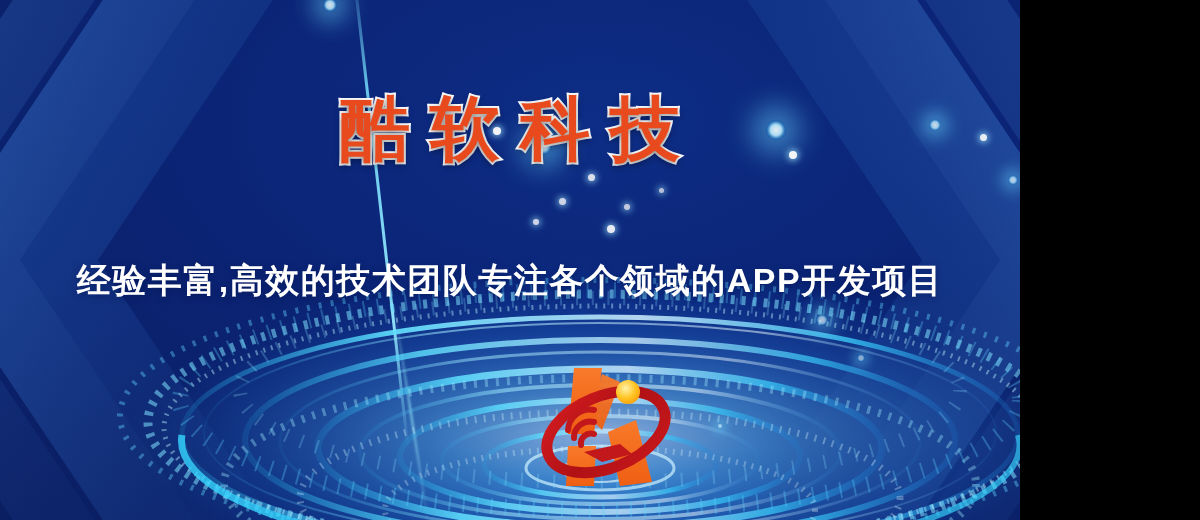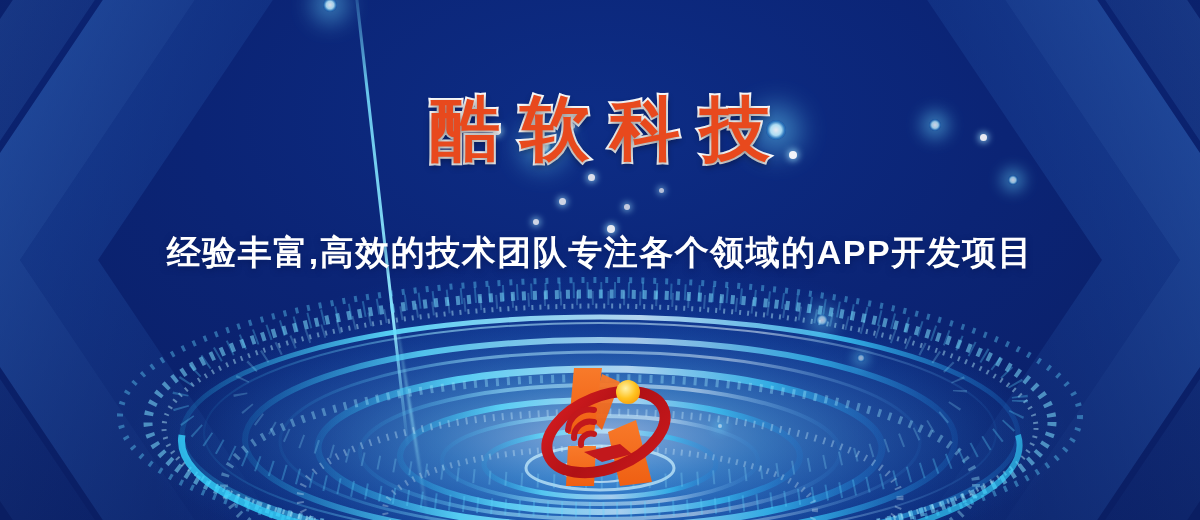--- a/index.html
+++ b/index.html
@@ -2,21 +2,21 @@
 <html><head>
 <meta charset="utf-8">
 <style>
   html, body {
     margin: 0;
     padding: 0;
     background: #000;
   }
   #banner {
     position: relative;
-    width: 1200px;
+    width: 1020px;
     height: 520px;
     overflow: hidden;
     font-family: "Liberation Sans", "DejaVu Sans", sans-serif;
     background:
       radial-gradient(ellipse 620px 300px at 600px 470px, rgba(30,140,255,0.55) 0%, rgba(20,90,210,0.25) 45%, rgba(10,40,130,0) 72%),
       radial-gradient(ellipse 900px 520px at 600px 120px, #0d2d86 0%, #0b2475 45%, #0a1e62 100%),
       linear-gradient(180deg, #082069 0%, #0c2b80 45%, #0f3496 68%, #123da8 82%, #0e2a78 100%);
   }
 
   
@@ -93,21 +93,21 @@
     paint-order: stroke fill;
     text-shadow: 0 3px 7px rgba(0,0,0,0.45);
     line-height: 1;
     font-family: "Liberation Sans", "DejaVu Sans", sans-serif;
   }
 
   
   #subtitle-wrap {
     position: absolute;
     left: 0; right: 0;
-    top: 232px;
+    top: 260px;
     text-align: center;
     pointer-events: none;
   }
   #company-subtitle {
     display: inline-block;
     font-size: 34px;
     font-weight: bold;
     letter-spacing: 1.5px;
     color: #ffffff;
     line-height: 1.2;

